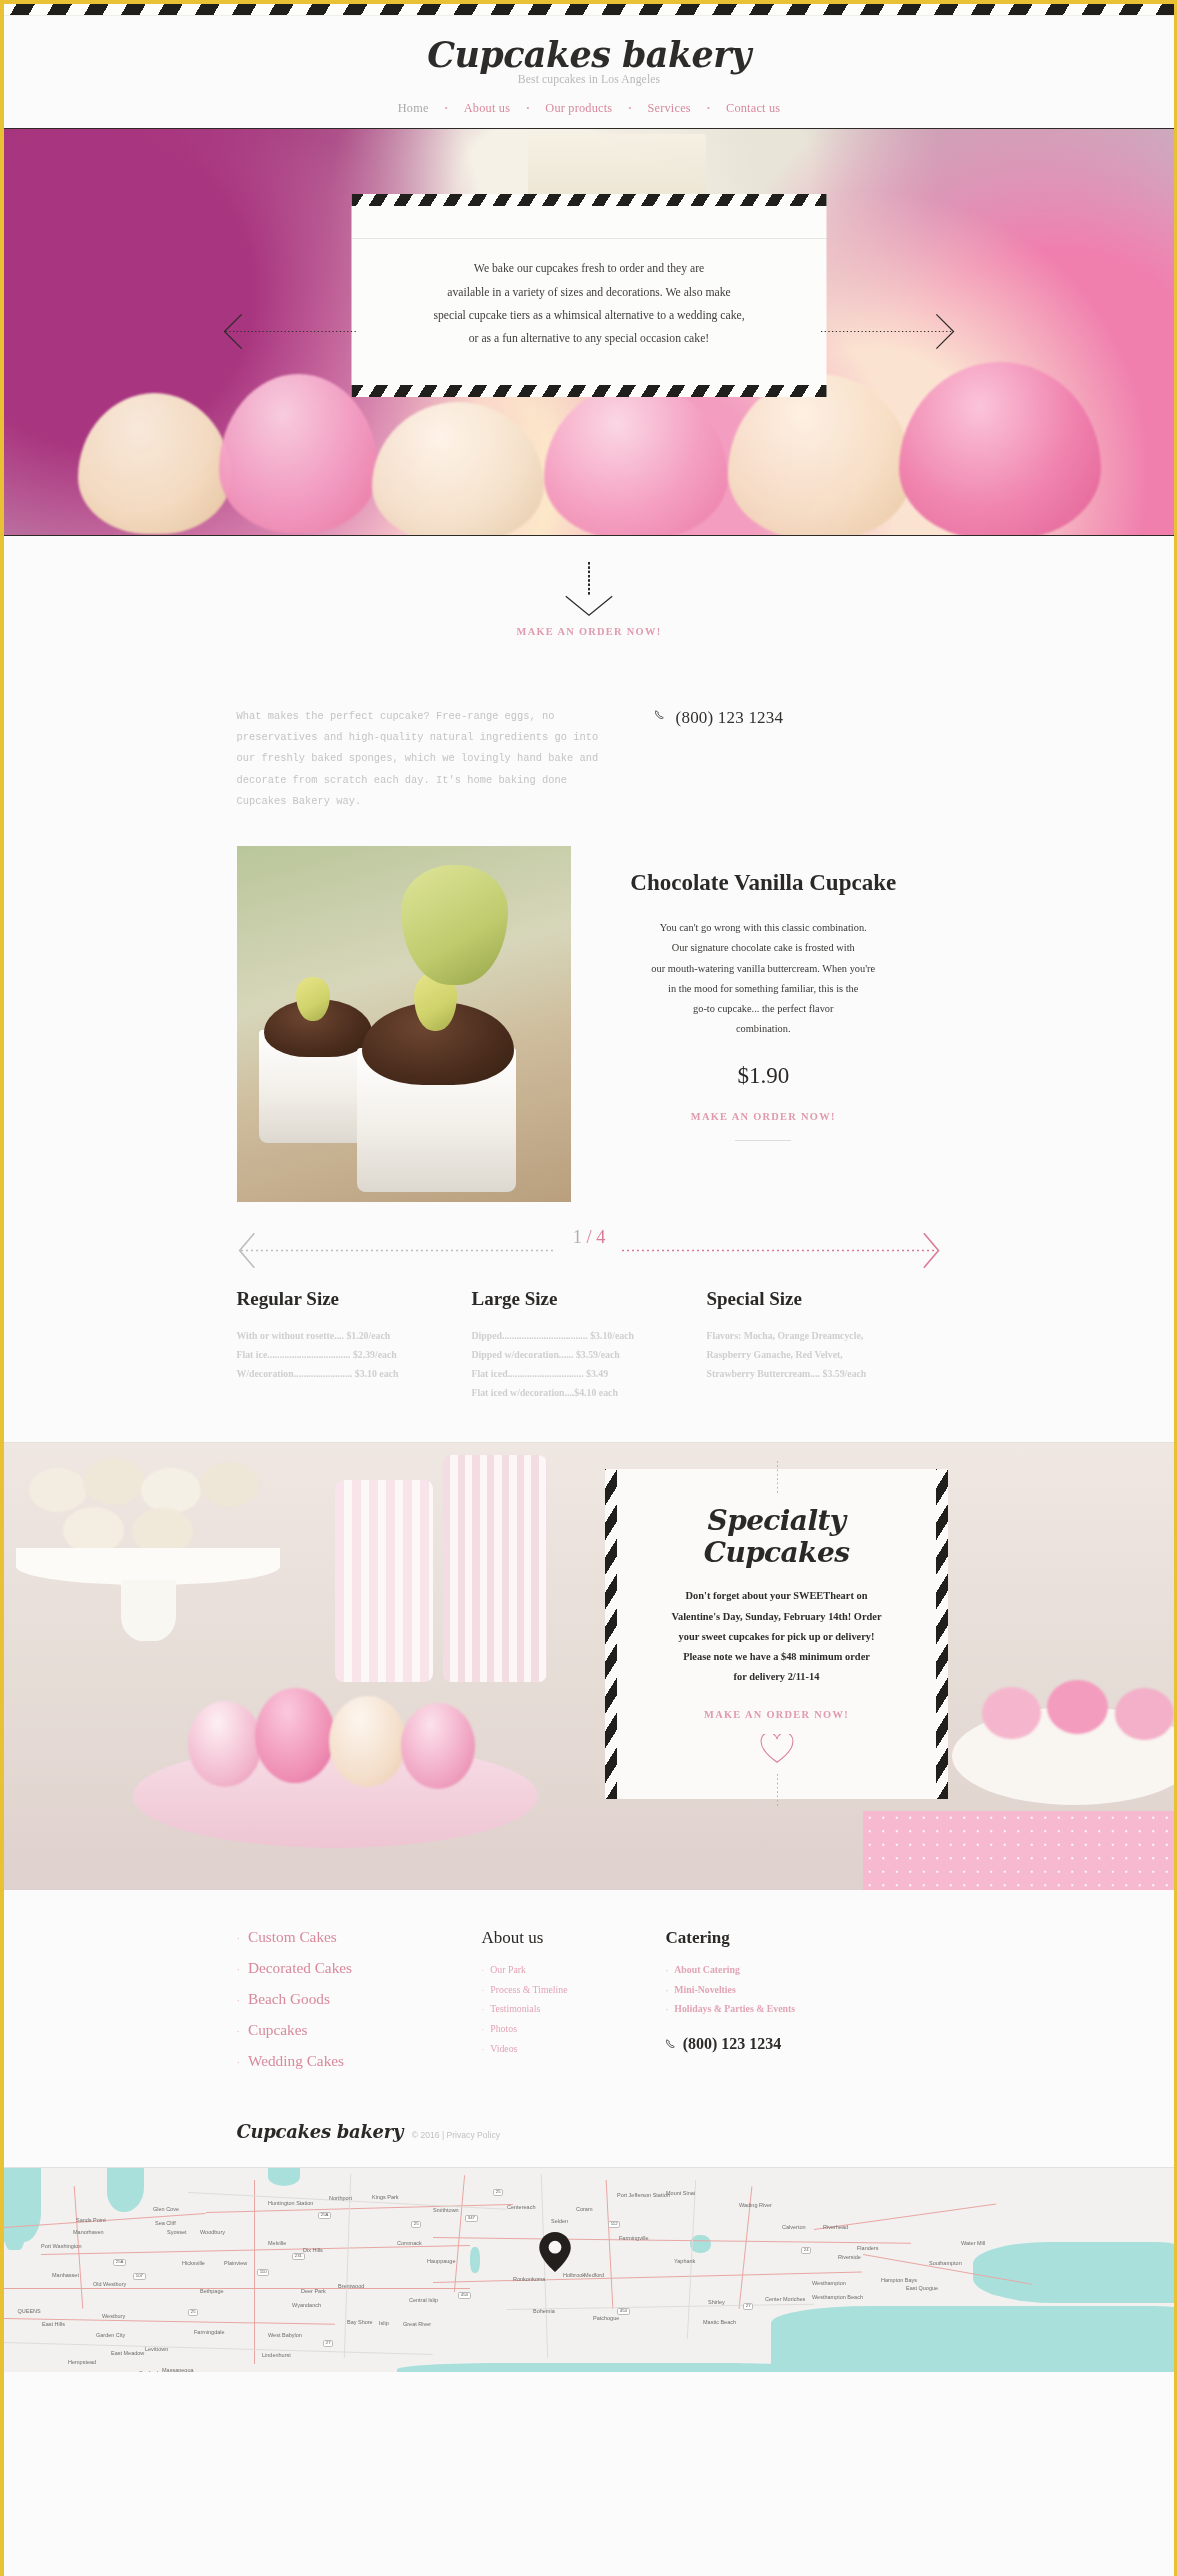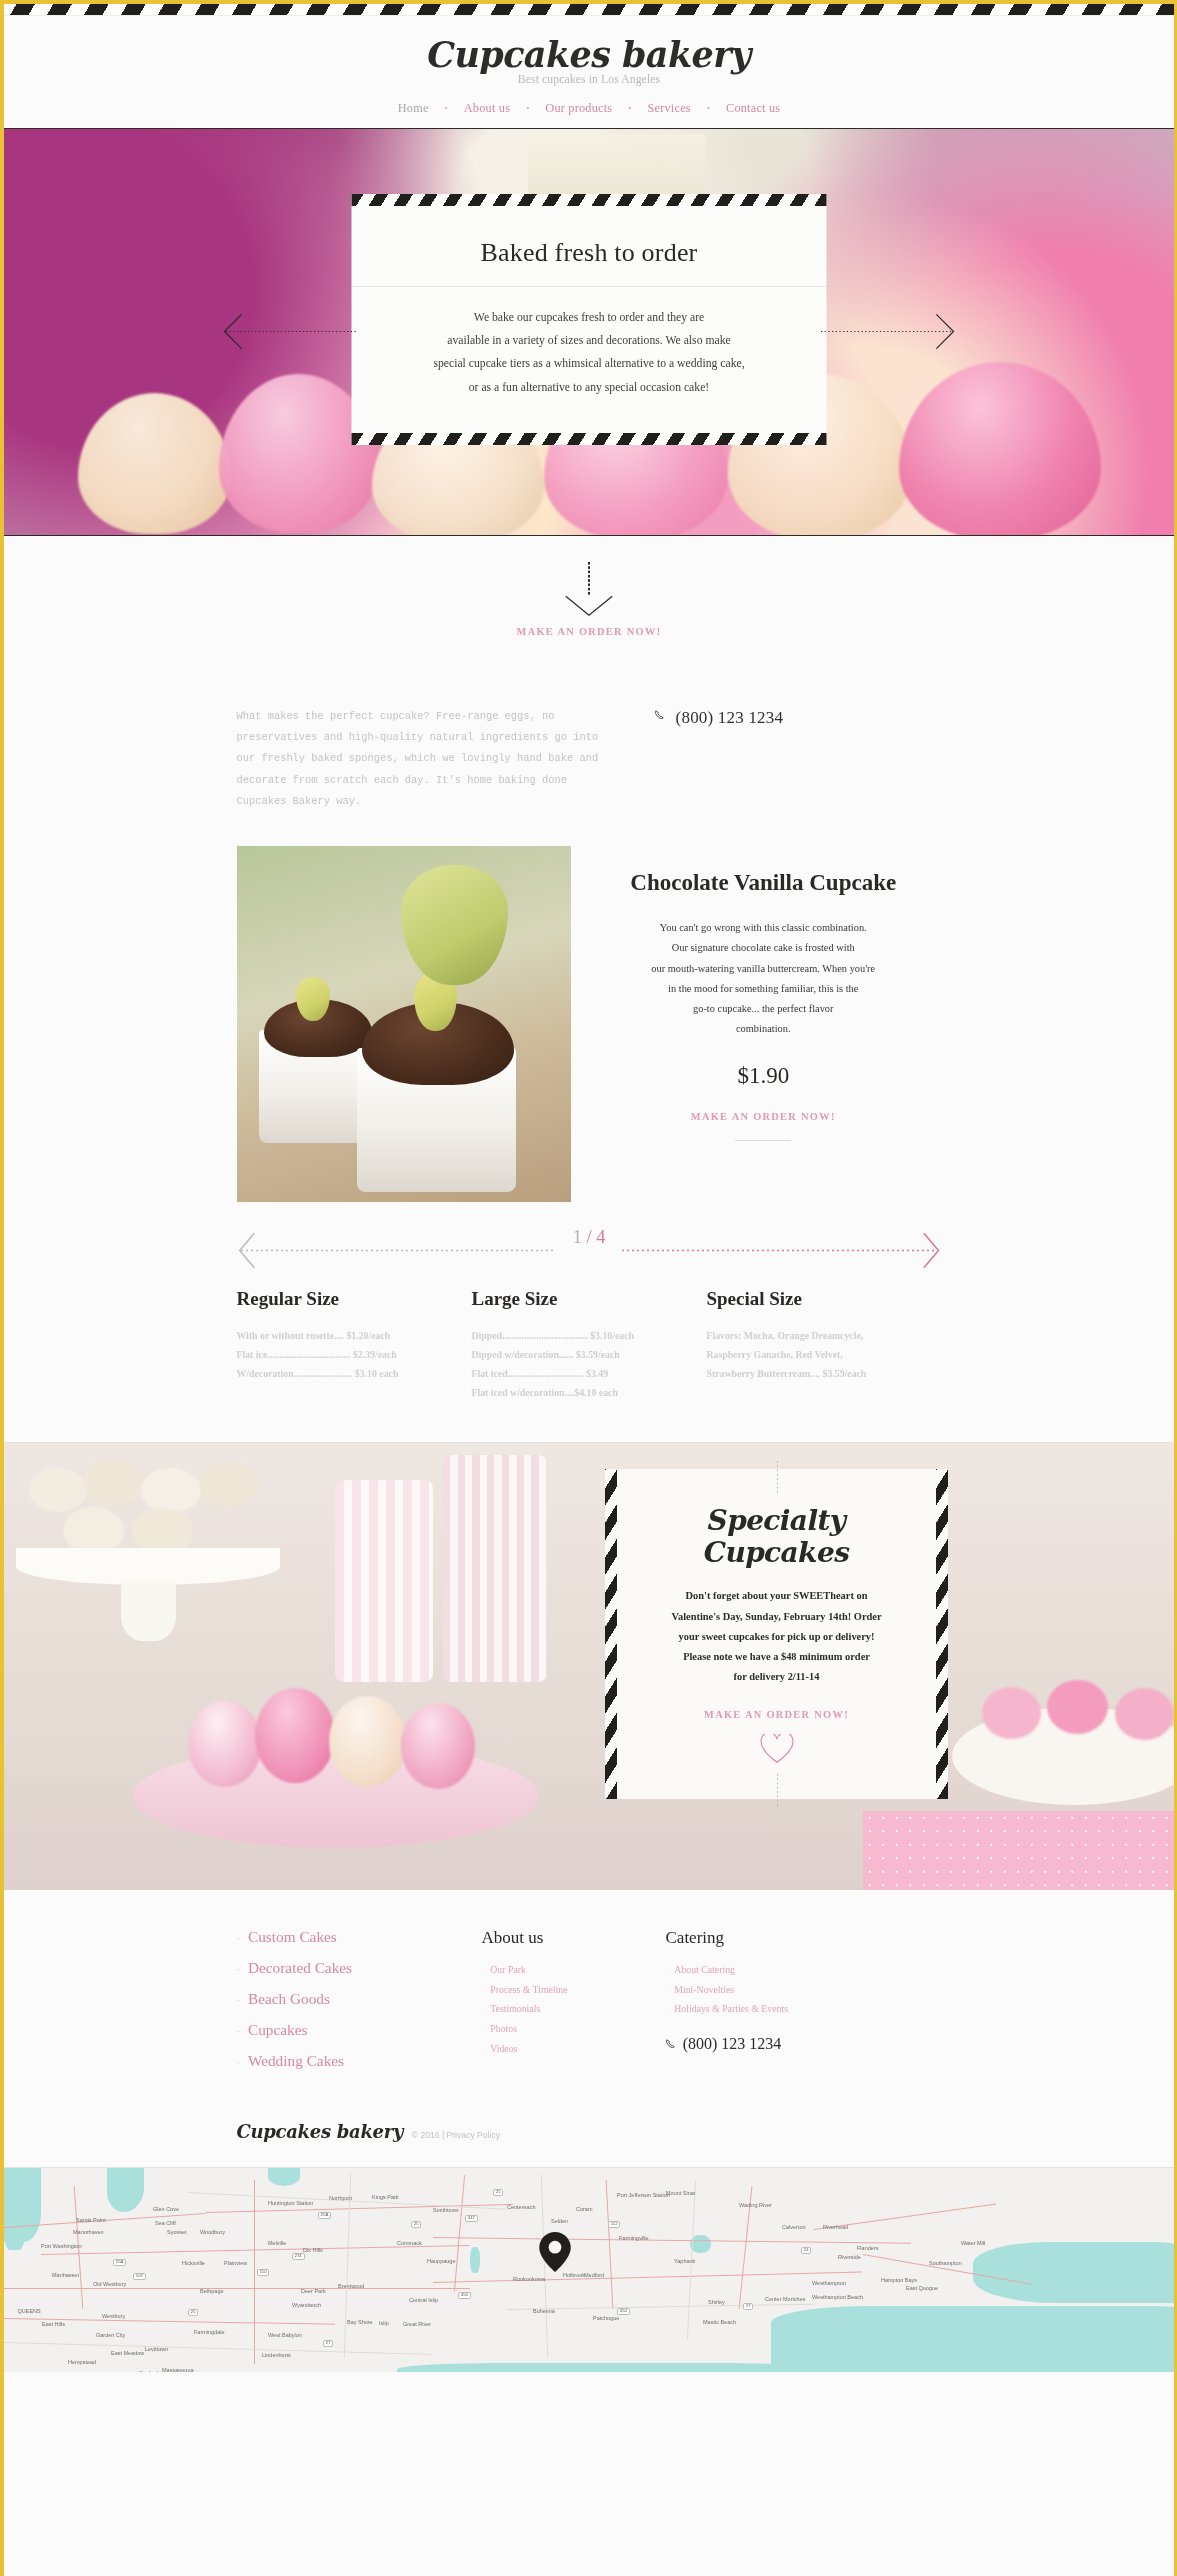--- a/index.html
+++ b/index.html
@@ -395,21 +395,21 @@
     background: #fbfbfb;
     padding: 38px 0 0 0;
   }
   .footer-cols {
     width: 705px;
     margin: 0 auto;
     display: flex;
   }
   .fcol-a { width: 245px; }
   .fcol-b { width: 184px; }
-  .fcol-c { flex: 1; }
+  .fcol-c { flex: 1; font-weight: bold; }
 
   .big-link-li {
     display: flex;
     align-items: baseline;
     gap: 8px;
     margin-bottom: 13px;
   }
   .big-link-li .b { color: #e6b3c1; font-size: 10.4px; line-height: 1; }
   .big-link-li a {
     font-family: "Liberation Serif", serif;
@@ -545,21 +545,20 @@
     <div class="hero-arrow right">
       <svg width="135" height="37" viewBox="0 0 220 60">
         <polyline points="188,2 216,30 188,58" fill="none" stroke="#2b2927" stroke-width="2"></polyline>
         <line x1="0" y1="30" x2="214" y2="30" stroke="#2b2927" stroke-width="2" stroke-dasharray="2 4"></line>
       </svg>
     </div>
 
     <div class="slide-caption">
       <div class="cap-stripe"></div>
       <div class="cap-body">
-        <div class="cap-title">Baked fresh to order</div>
         <hr class="cap-divider">
         <div class="cap-text">
           <div>We bake our cupcakes fresh to order and they are</div>
           <div>available in a variety of sizes and decorations. We also make</div>
           <div>special cupcake tiers as a whimsical alternative to a wedding cake,</div>
           <div>or as a fun alternative to any special occasion cake!</div>
         </div>
       </div>
       <div class="cap-stripe"></div>
     </div>

